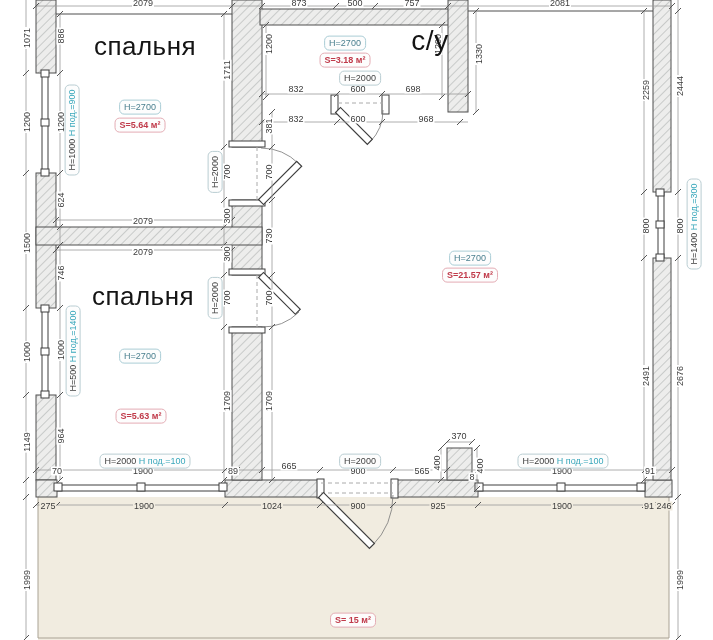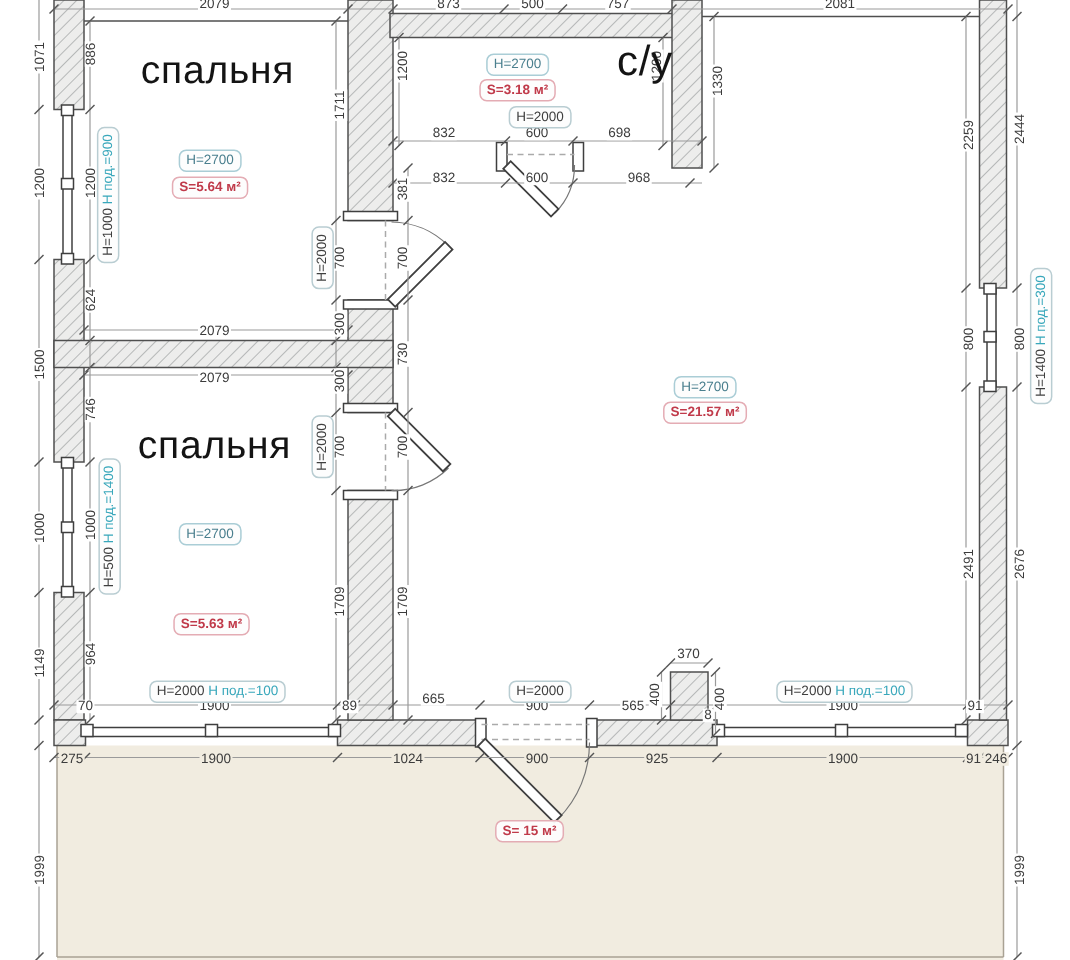--- a/index.html
+++ b/index.html
@@ -331,21 +331,21 @@
       <div class="badge h-badge" style="left: 140px; top: 107px;">H=2700</div>
       <div class="badge s-badge" style="left: 140px; top: 125px;">S=5.64 м²</div>
       <div class="room-label" style="left: 399px; top: 41px; font-size: 28px; margin-left: 31px;">с/у</div>
       <div class="badge h-badge" style="left: 345px; top: 43px;">H=2700</div>
       <div class="badge s-badge" style="left: 345px; top: 60px;">S=3.18 м²</div>
       <div class="badge h-badge" style="left: 470px; top: 258px;">H=2700</div>
       <div class="badge s-badge" style="left: 470px; top: 275px;">S=21.57 м²</div>
       <div class="room-label" style="left: 143px; top: 296px; font-size: 26px;">спальня</div>
       <div class="badge h-badge" style="left: 140px; top: 356px;">H=2700</div>
       <div class="badge s-badge" style="left: 141px; top: 374px; margin-top: 42px;">S=5.63 м²</div>
-      <div class="badge s-badge" style="left: 353px; top: 554px;">S= 15 м²</div>
+      <div class="badge s-badge" style="left: 353px; top: 620px;">S= 15 м²</div>
       <div class="badge open-badge vert" style="left: 72px; top: 130px;"><span class="d">H=1000</span> <span class="t">H под.=900</span></div>
       <div class="badge open-badge vert" style="left: 73px; top: 351px;"><span class="d">H=500</span> <span class="t">H под.=1400</span></div>
       <div class="badge open-badge vert" style="left: 694px; top: 224px;"><span class="d">H=1400</span> <span class="t">H под.=300</span></div>
       <div class="badge open-badge" style="left: 145px; top: 461px;"><span class="d">H=2000</span> <span class="t">H под.=100</span></div>
       <div class="badge open-badge" style="left: 563px; top: 461px;"><span class="d">H=2000</span> <span class="t">H под.=100</span></div>
       <div class="badge open-badge vert" style="left: 215px; top: 172px;"><span class="d">H=2000</span></div>
       <div class="badge open-badge vert" style="left: 215px; top: 298px;"><span class="d">H=2000</span></div>
       <div class="badge open-badge" style="left: 360px; top: 78px;"><span class="d">H=2000</span></div>
       <div class="badge open-badge" style="left: 360px; top: 461px;"><span class="d">H=2000</span></div>
     </div>

